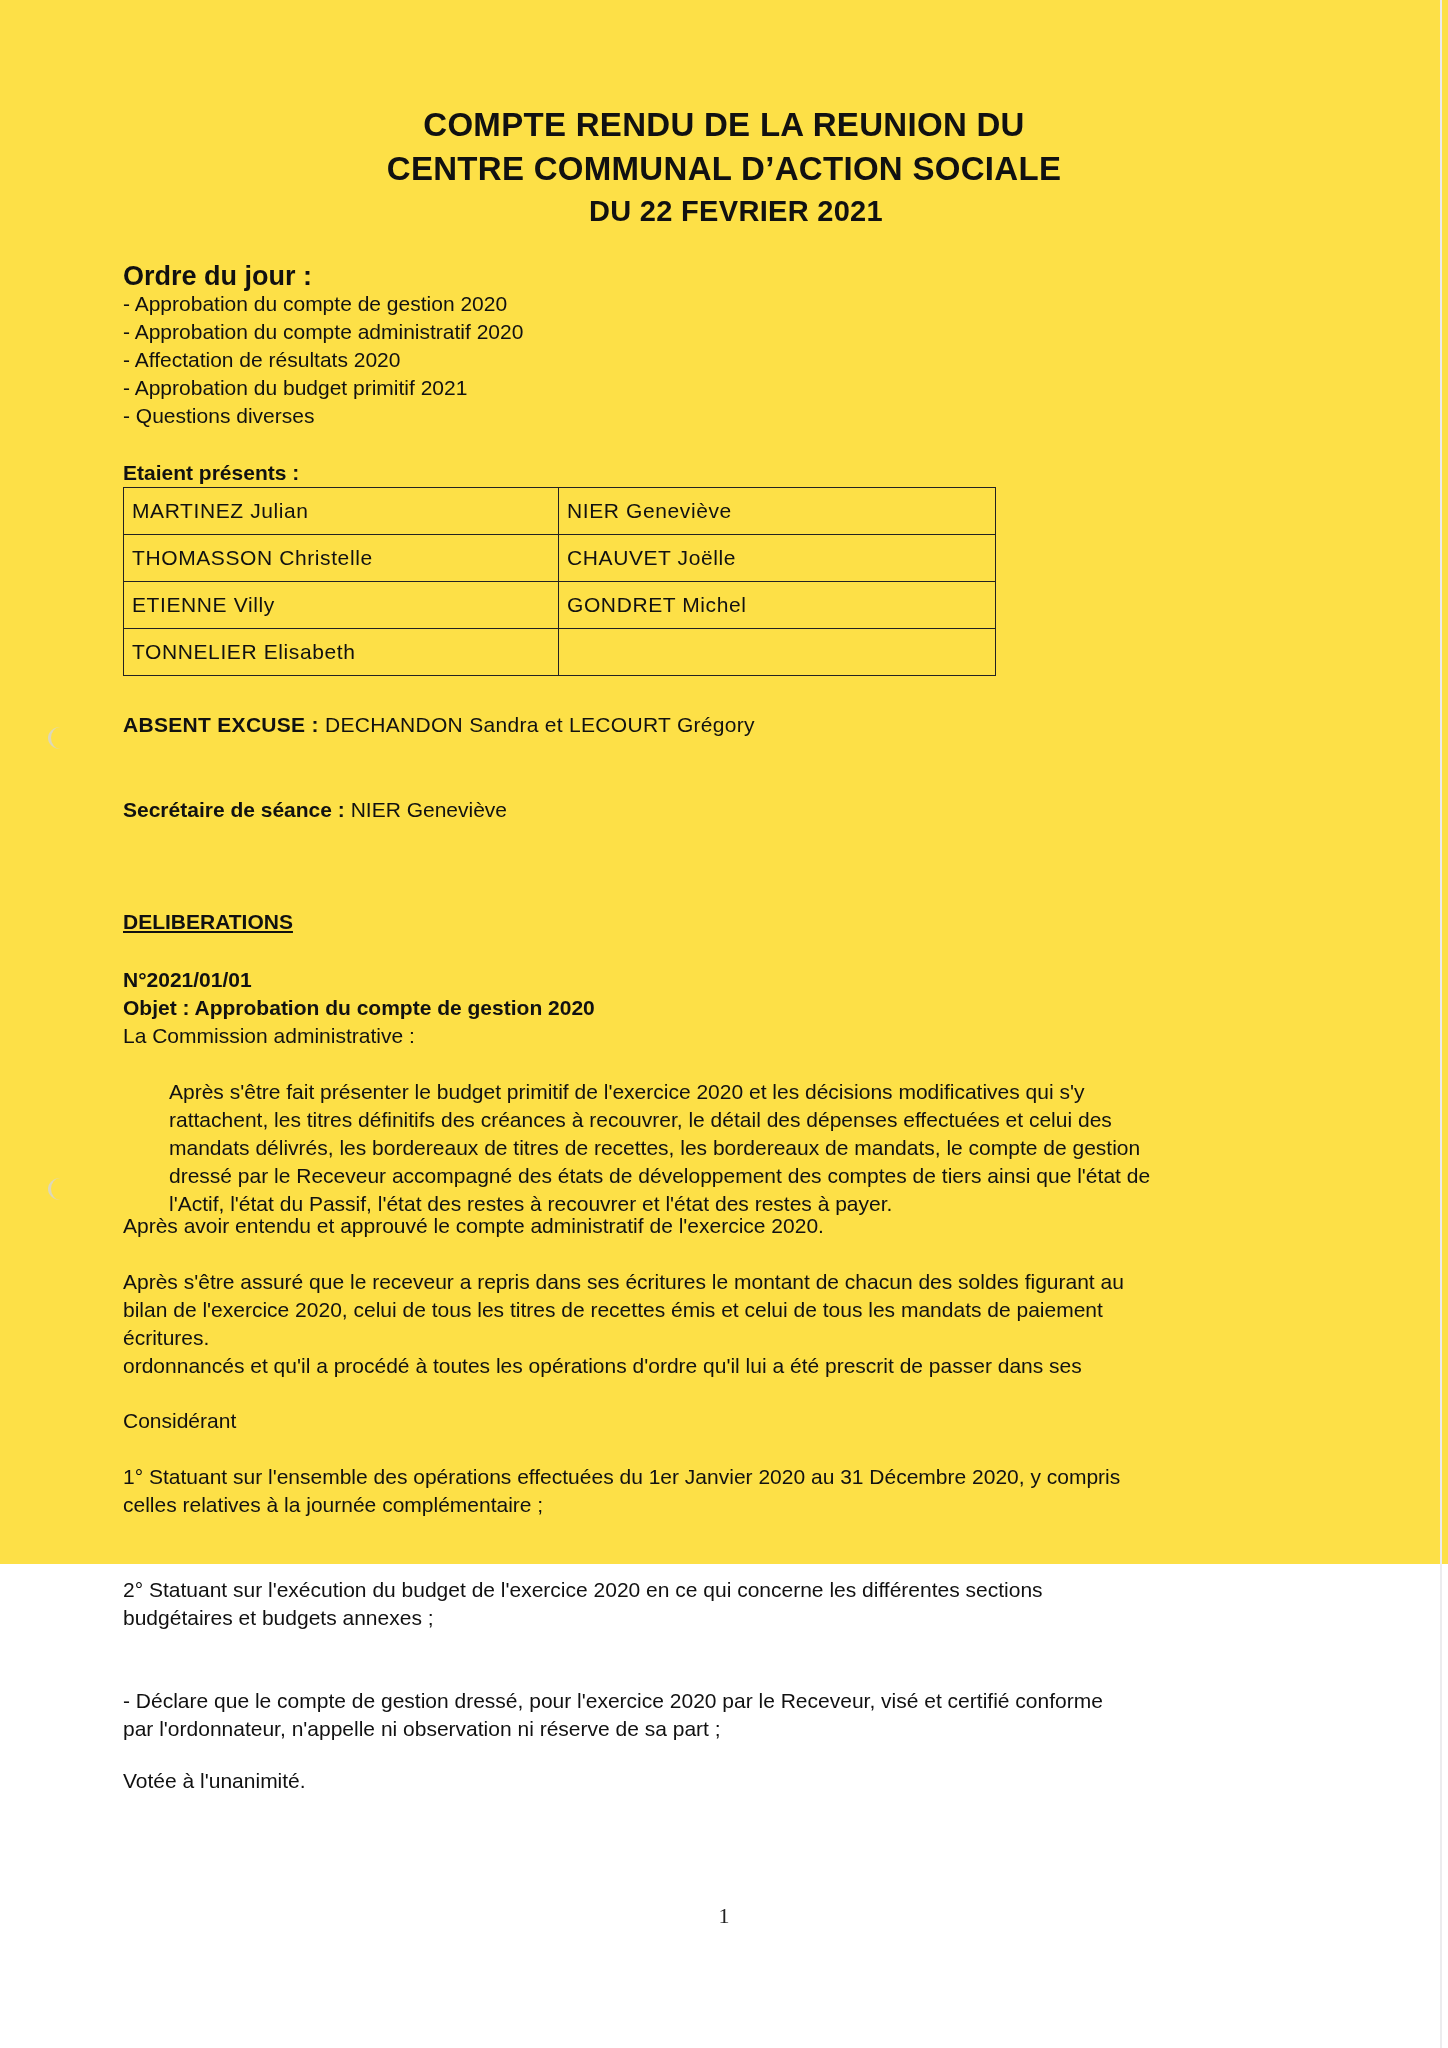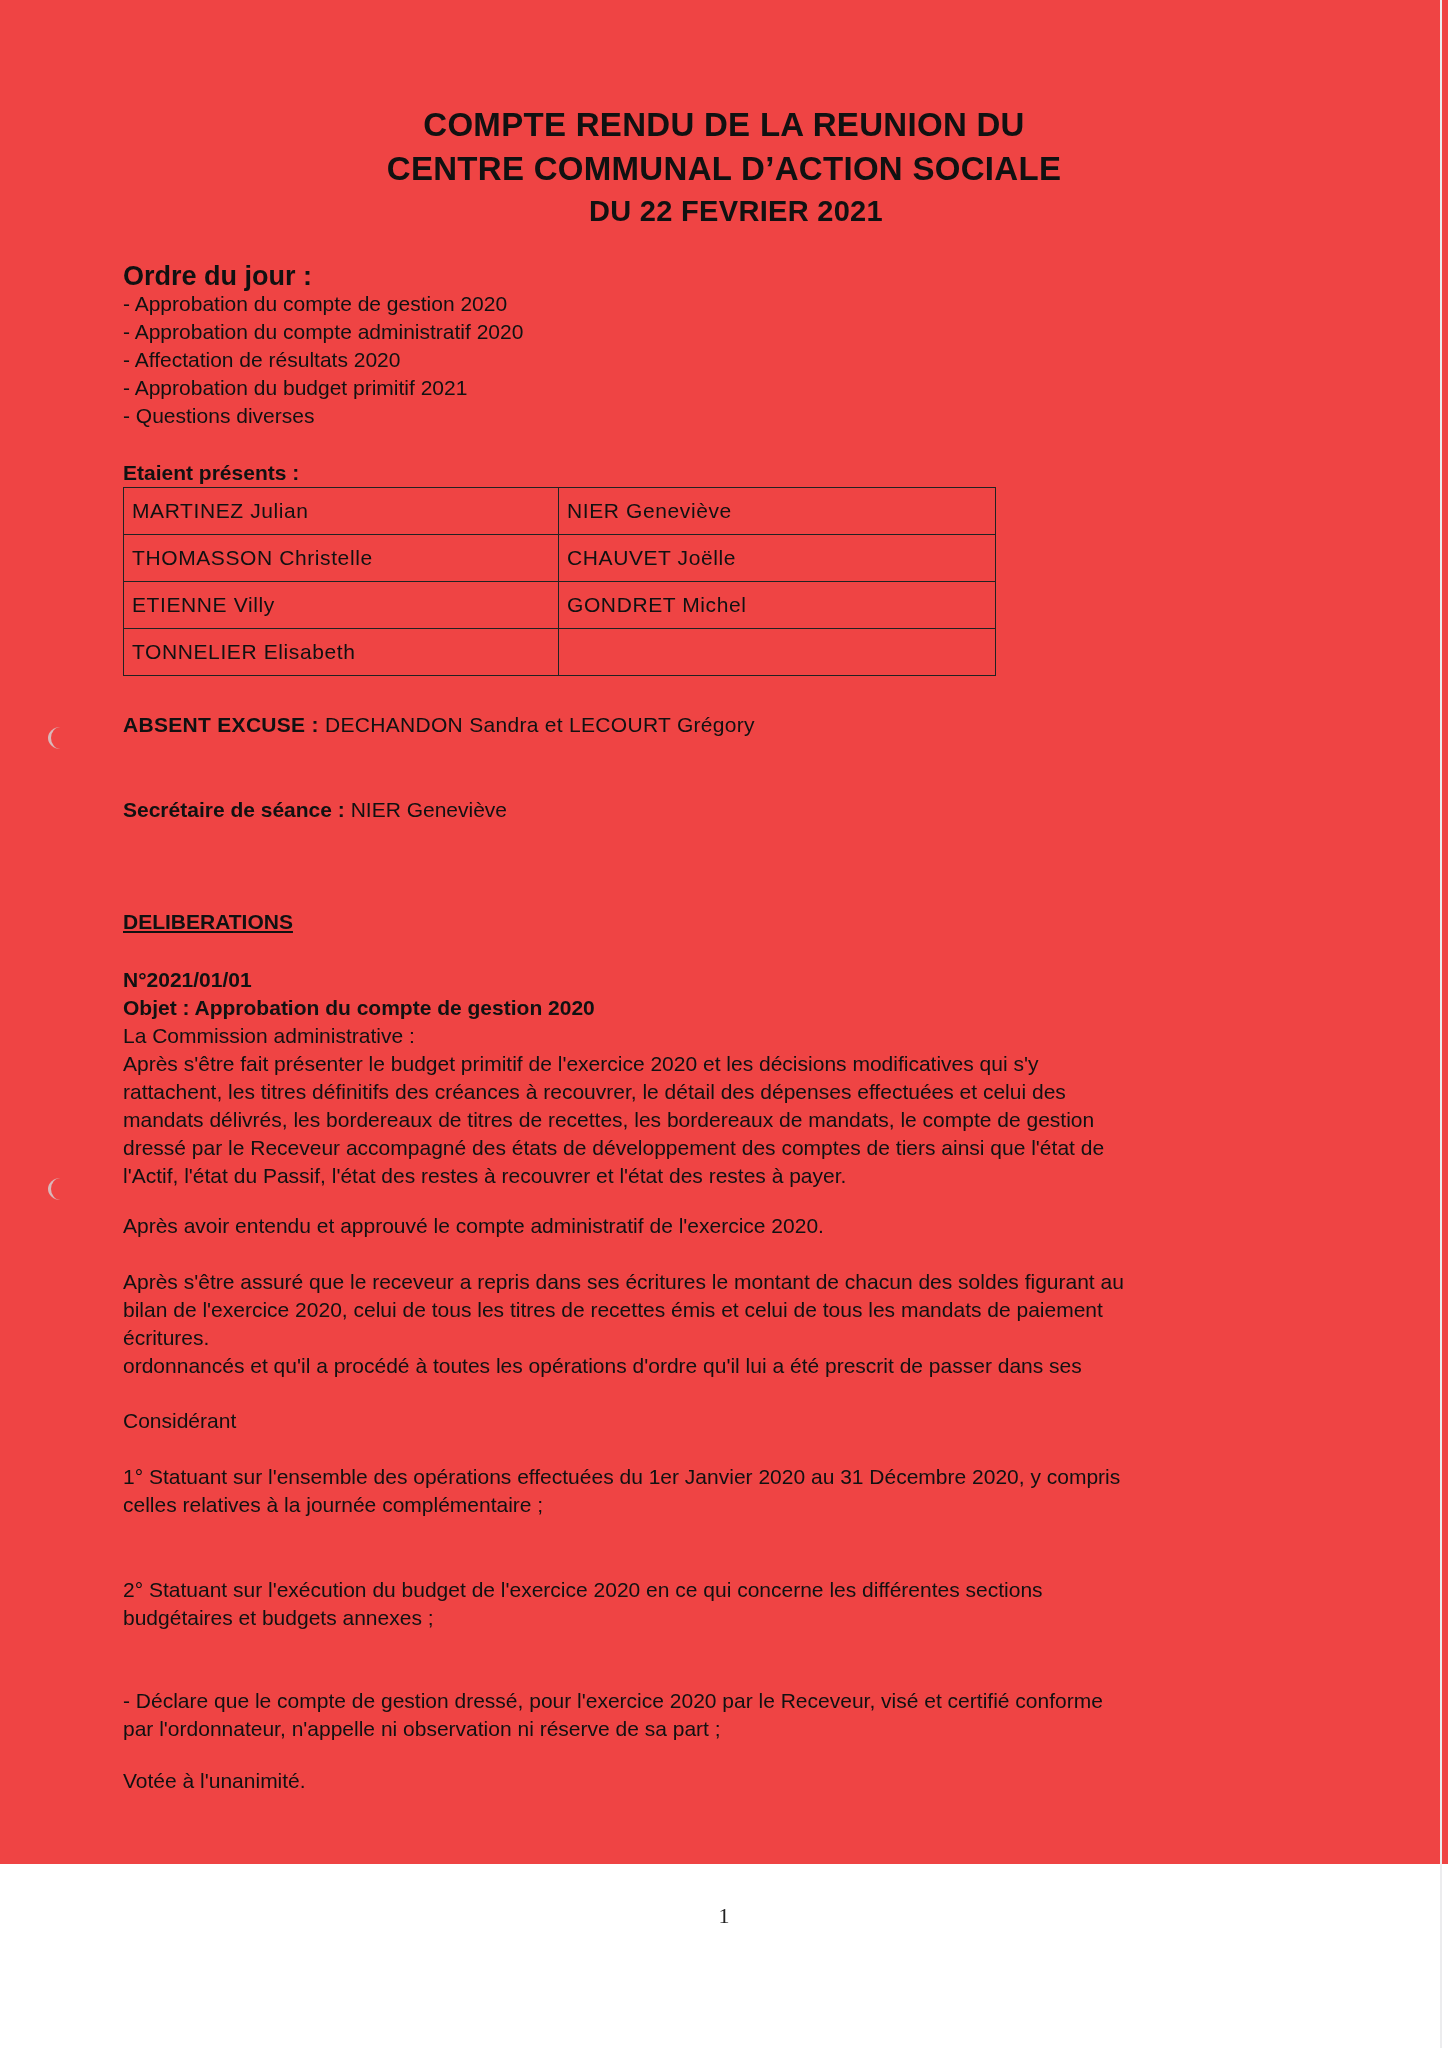--- a/index.html
+++ b/index.html
@@ -11,22 +11,22 @@
       width: 1448px;
       height: 2048px;
       position: relative;
       overflow: hidden;
       font-family: "Liberation Sans", sans-serif;
       color: #111111;
     }
     .page {
       position: absolute;
       left: 0; top: 0;
-      width: 1448px; height: 1864px;
-      background: #ef4444;
+      width: 1448px; height: 1564px;
+      background: #fde047;
     }
     
     .punch-hole {
       position: absolute;
       width: 22px; height: 22px;
       border-left: 3px solid #d4d6d8;
       border-radius: 50%;
       opacity: 0.8;
     }
     .edge-line {
@@ -89,21 +89,21 @@
     .num { top: 966px; font-weight: bold; }
     .objet { top: 994px; font-weight: bold; }
     .para {
       position: absolute;
       left: 123px;
       width: 1160px;
       font-size: 21px;
       line-height: 28px;
     }
     .p1 { top: 1022px; }
-    .p2 { top: 1050px; }
+    .p2 { top: 1078px; margin-left: 46px; }
     .p3 { top: 1212px; }
     .p4 { top: 1268px; }
     .p5 { top: 1407px; }
     .p6 { top: 1463px; }
     .p7 { top: 1576px; }
     .p8 { top: 1659px; }
     .p9 { top: 1687px; }
     .p10 { top: 1743px; margin-top: 24px; }
     .line { display: block; white-space: nowrap; }
 

